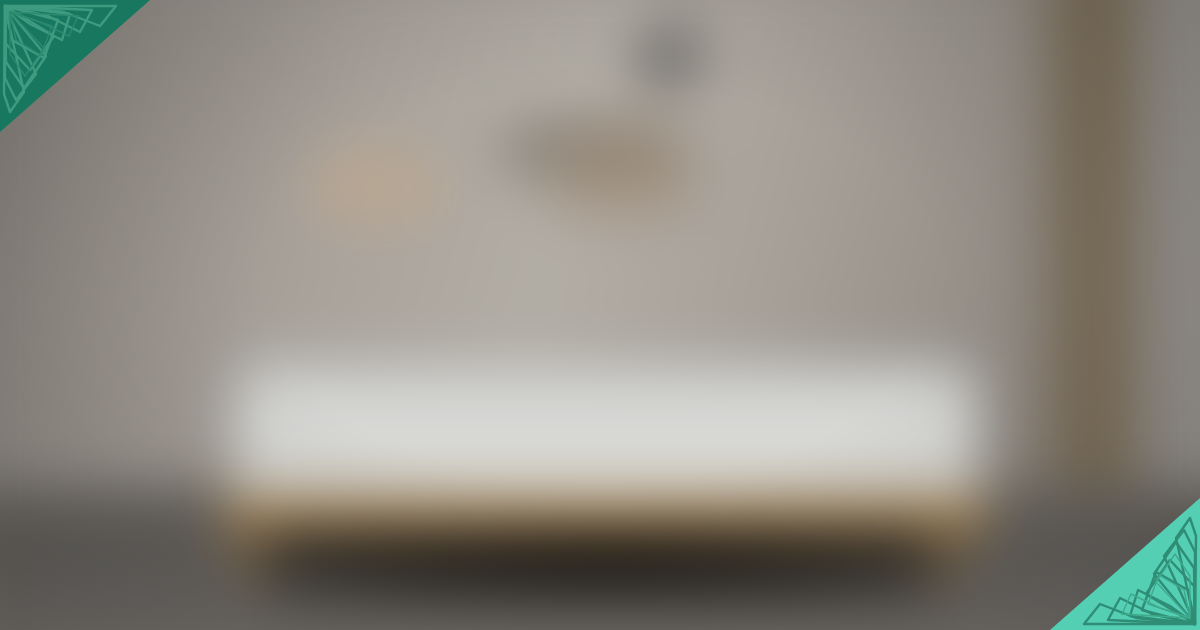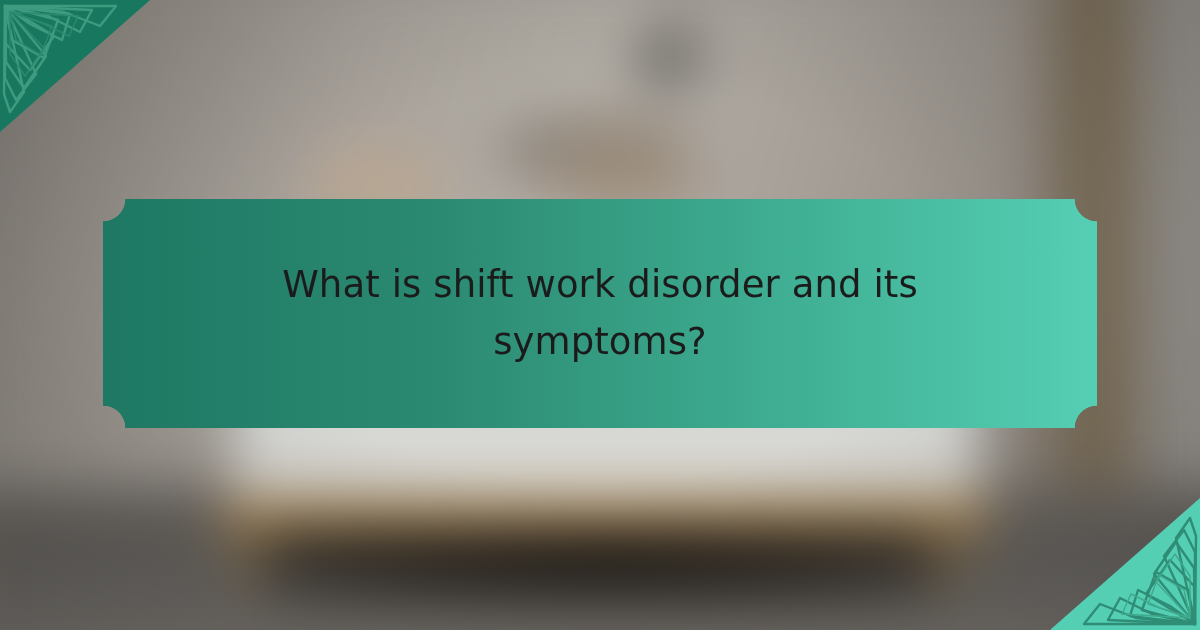--- a/index.html
+++ b/index.html
@@ -273,17 +273,14 @@
       <path d="M175,174 L88,170 L100,148 L132,164 Z"></path>
       <path d="M175,174 L64,174 L80,154 L116,168 Z"></path>
     </g>
     <g fill="none" stroke="#3fa98c" stroke-width="1.4">
       <path d="M170,168 L128,154 L139,125 L164,140 Z"></path>
       <path d="M170,168 L136,132 L155,104 L170,126 Z"></path>
       <path d="M170,168 L102,164 L111,144 L140,158 Z"></path>
     </g>
   </svg>
 
-  <div class="card">
-    <h1 class="card-title">What is shift work disorder and its symptoms?</h1>
-  </div>
 
 </div>
 
 </body></html>

